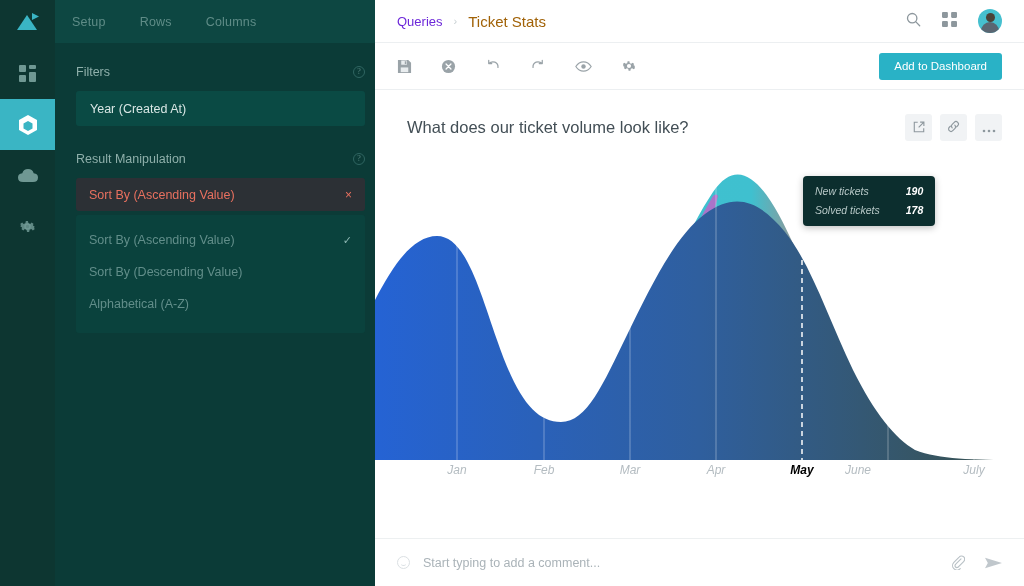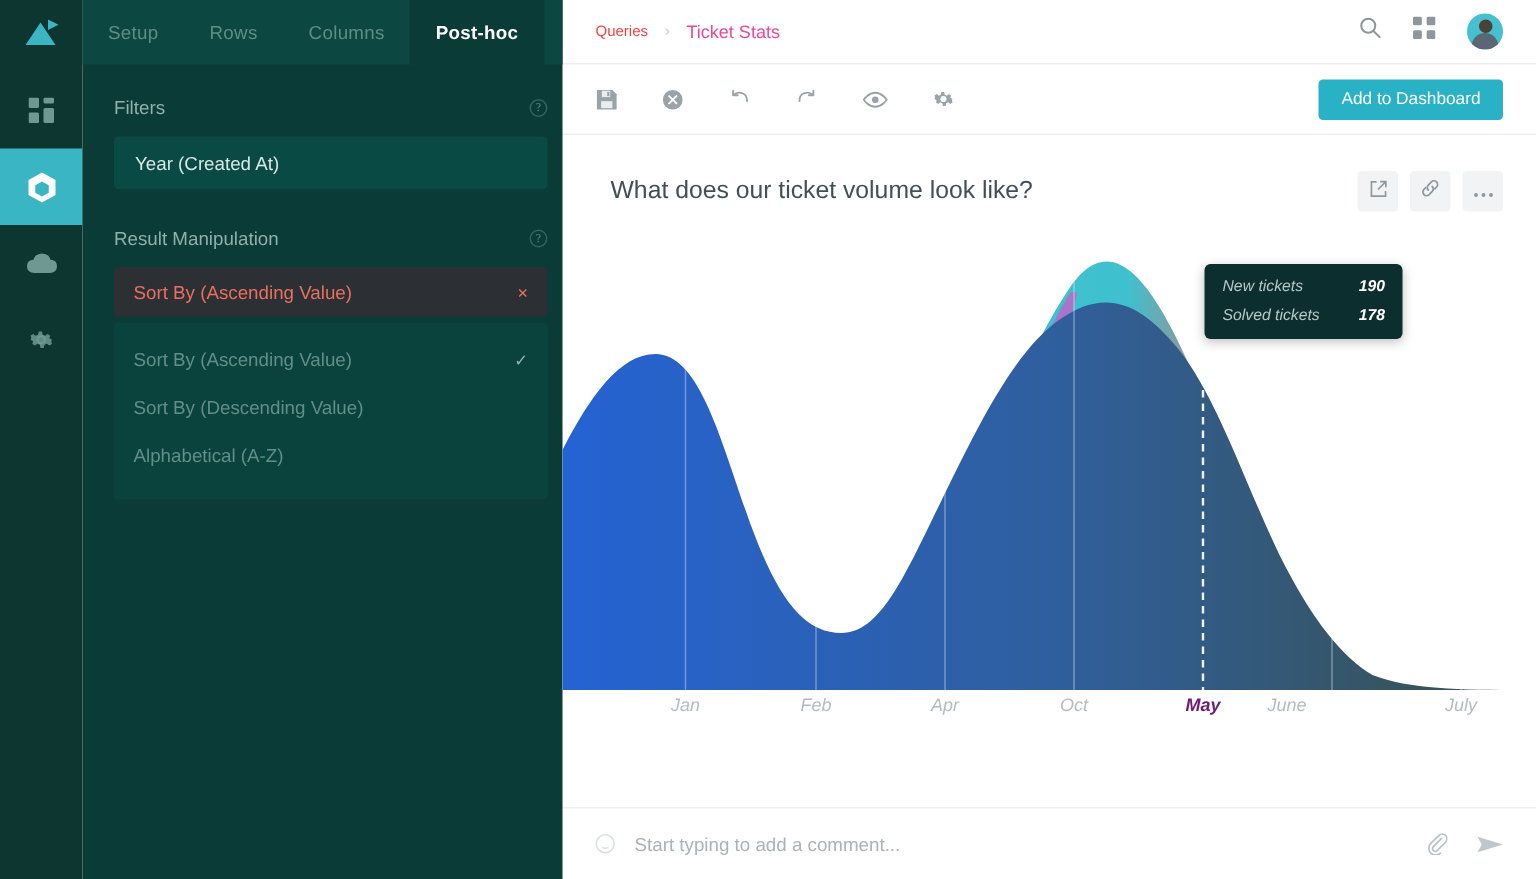--- a/index.html
+++ b/index.html
@@ -74,23 +74,23 @@
   }
   .dd-check { color:#8cb6b2; font-size:11px; }
 
   
   .main { flex:1 1 auto; display:flex; flex-direction:column; background:#fff; min-width:0; }
 
   .topbar {
     height:43px; flex:0 0 43px; border-bottom:1px solid #eceff1;
     display:flex; align-items:center; padding:0 22px;
   }
-  .crumb-link { font-size:10px; color:#ef4444; cursor:pointer; }
+  .crumb-link { font-size:13px; color:#6d28d9; cursor:pointer; }
   .crumb-sep { margin:0 11px; color:#c8d0d3; font-size:11px; }
-  .crumb-cur { font-size:12px; color:#ec4899; }
+  .crumb-cur { font-size:15px; color:#a16207; }
   .top-actions { margin-left:auto; display:flex; align-items:center; gap:21px; }
   .avatar {
     width:24px; height:24px; border-radius:50%; overflow:hidden;
     background:#46c0cf; position:relative; cursor:pointer; flex:0 0 24px;
   }
   .avatar .head {
     position:absolute; width:9px; height:9px; border-radius:50%;
     background:#4a4238; left:7.5px; top:4px;
   }
   .avatar .body {
@@ -134,21 +134,21 @@
   .tt-label { color:#b7c8c7; }
   .tt-val { color:#ffffff; font-weight:bold; margin-left:auto; padding-left:26px; }
 
   .xaxis {
     position:absolute; left:0; right:0; top:322px; height:40px;
   }
   .xtick {
     position:absolute; transform:translateX(-50%);
     font-size:12px; color:#b4bcc1;
   }
-  .xtick.active { color:#701a75; font-weight:bold; }
+  .xtick.active { color:#000000; font-weight:bold; }
 
   
   .commentbar {
     height:48px; flex:0 0 48px; border-top:1px solid #edf0f1;
     display:flex; align-items:center; padding:0 22px;
   }
   .smiley { width:13px; height:13px; border-radius:50%; border:1px solid #dbe0e3; margin-right:13px; position:relative; }
   .smiley:after {
     content:""; position:absolute; left:3px; top:6px; width:5px; height:2px;
     border-bottom:1px solid #dbe0e3; border-radius:0 0 3px 3px;
@@ -211,23 +211,20 @@
 
     <div class="tabs">
       <div class="tab">
           <span>Setup</span>
         </div>
       <div class="tab">
           <span>Rows</span>
         </div>
       <div class="tab">
           <span>Columns</span>
-        </div>
-      <div class="tab active">
-          <span>Post-hoc</span>
         </div>
     </div>
 
     <div class="panel-body">
 
       <div class="sec-head">
         <span>Filters</span>
         <span class="help-dot">?</span>
       </div>
 
@@ -418,22 +415,22 @@
         </div>
         <div class="tt-row">
           <span class="tt-label">Solved tickets</span>
           <span class="tt-val">178</span>
         </div>
       </div>
 
       <div class="xaxis">
         <span class="xtick" style="left:82px;">Jan</span>
         <span class="xtick" style="left:169px;">Feb</span>
-        <span class="xtick" style="left:255px;">Apr</span>
-        <span class="xtick" style="left:341px;">Oct</span>
+        <span class="xtick" style="left:255px;">Mar</span>
+        <span class="xtick" style="left:341px;">Apr</span>
         <span class="xtick active" style="left:427px;">May</span>
         <span class="xtick" style="left:483px;">June</span>
         <span class="xtick" style="left:599px;text-align:center;">July</span>
       </div>
 
     </div>
 
     <div class="commentbar">
       <span class="smiley"></span>
       <input class="comment-input" type="text" placeholder="Start typing to add a comment..." style="">

